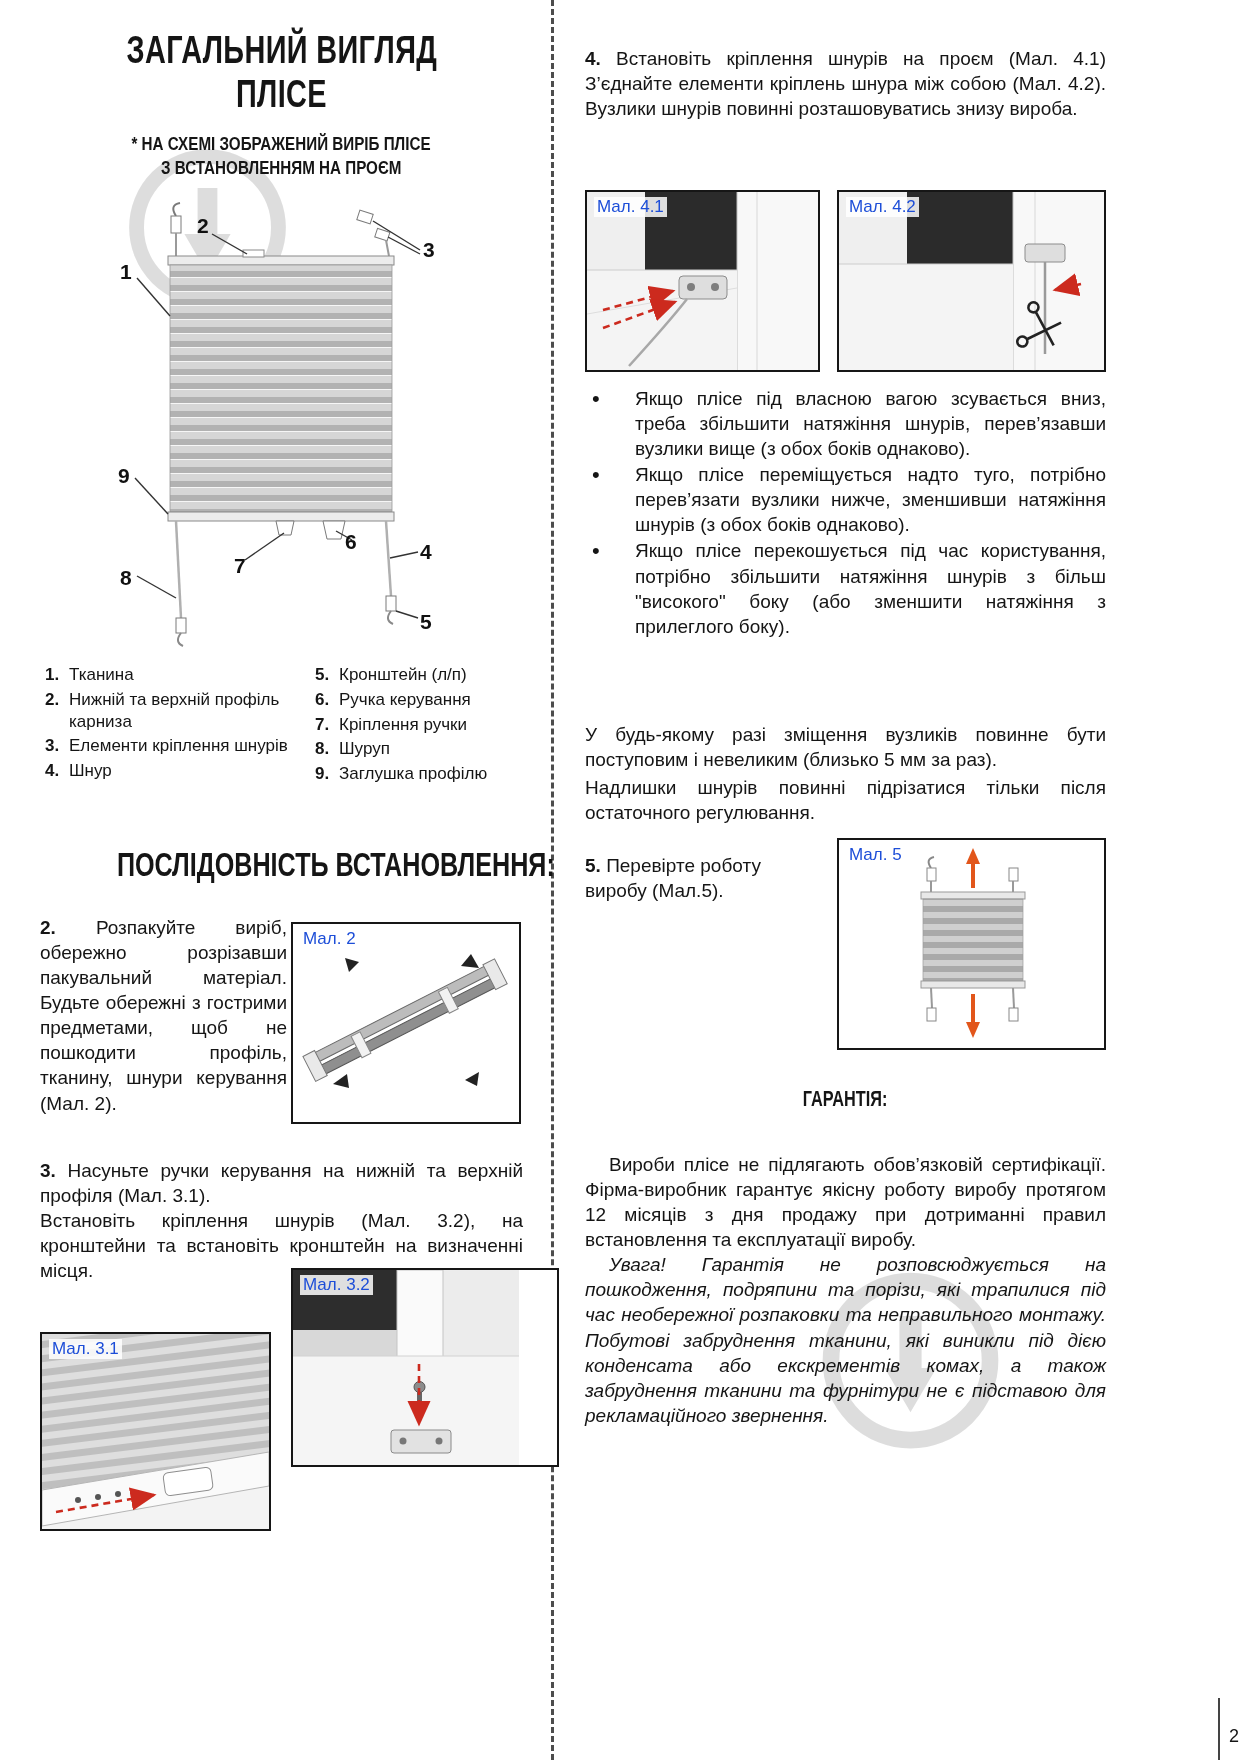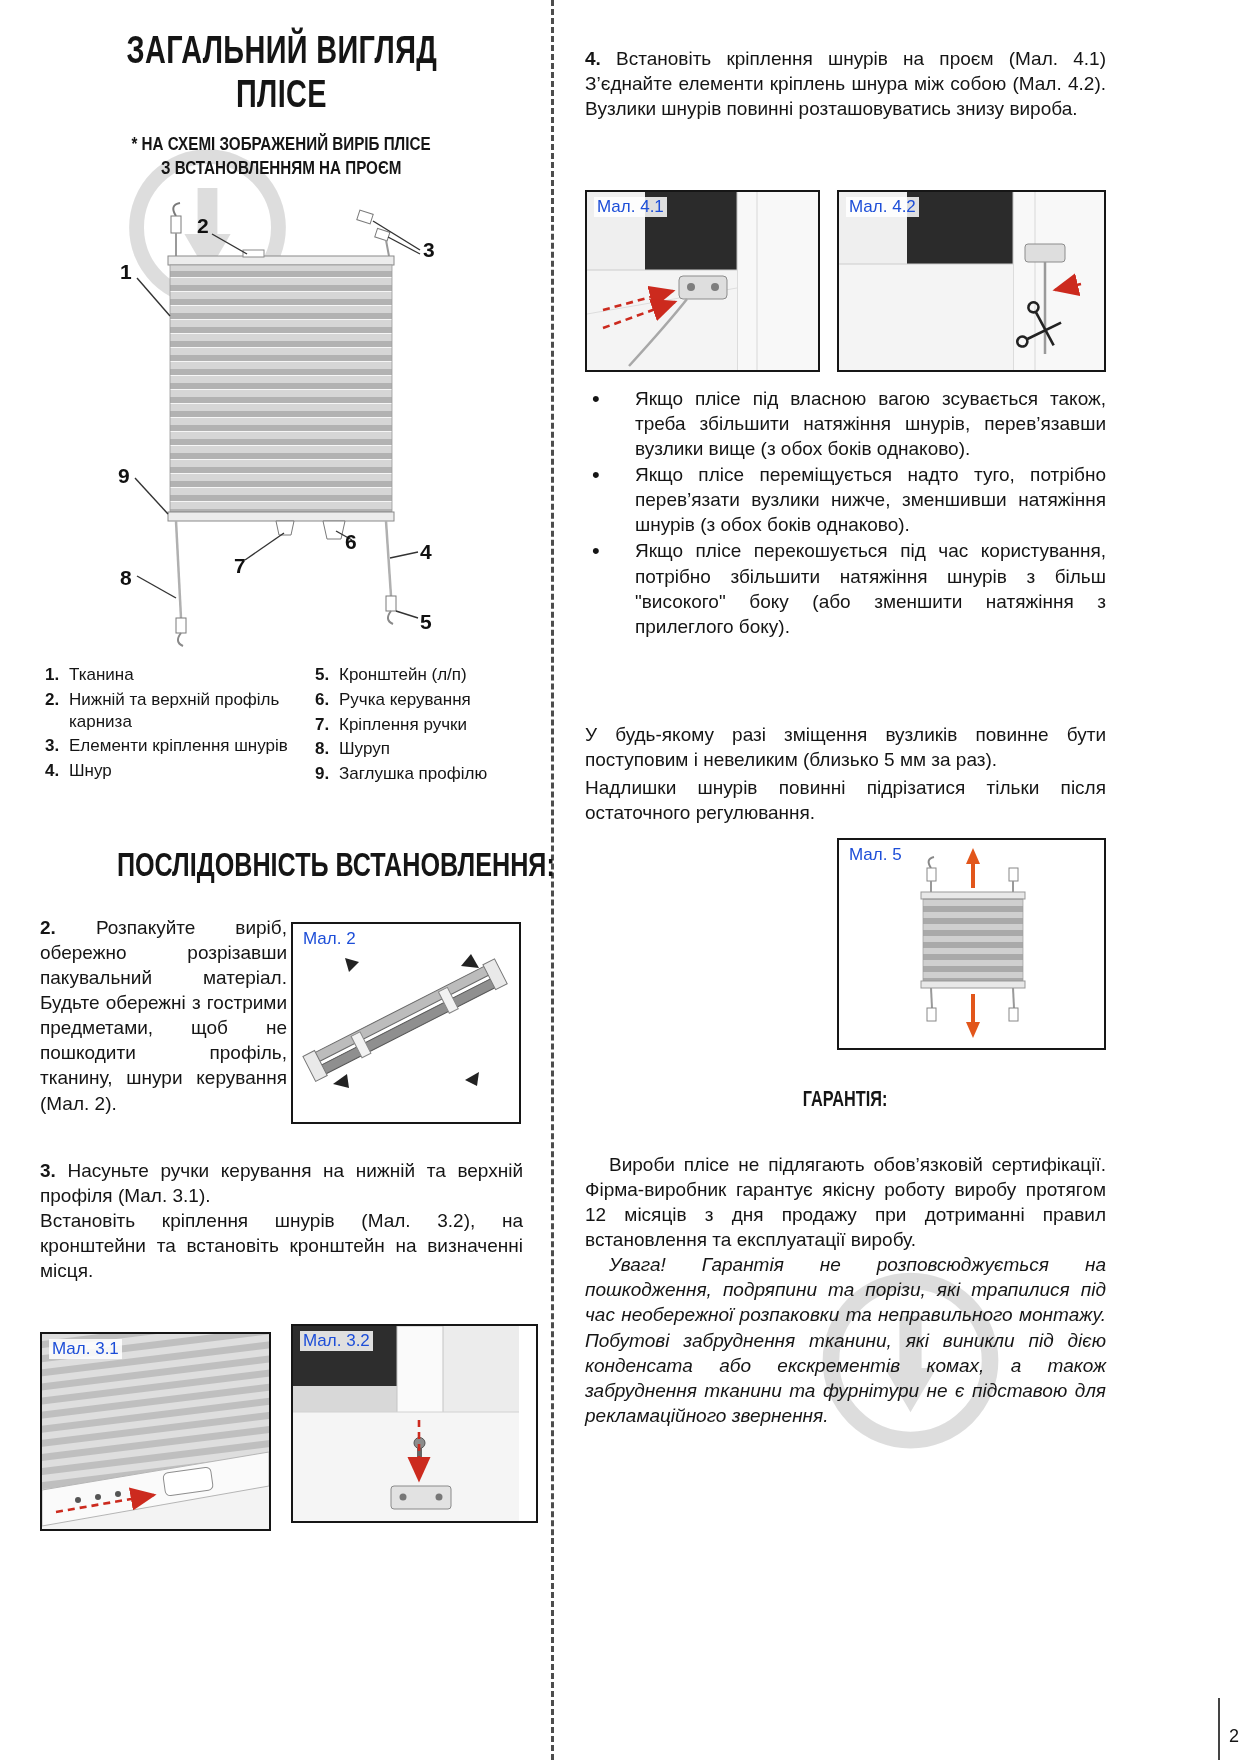--- a/index.html
+++ b/index.html
@@ -212,21 +212,21 @@
       <polygon points="0,156 227,118 227,152 0,192" fill="#fafafa" stroke="#b5b5b5"></polygon>
       <circle cx="36" cy="166" r="3" fill="#555"></circle>
       <circle cx="56" cy="163" r="3" fill="#555"></circle>
       <circle cx="76" cy="160" r="3" fill="#555"></circle>
       <rect x="122" y="136" width="48" height="23" rx="5" fill="#ffffff" stroke="#8e8e8e" transform="rotate(-8 146 147)"></rect>
       <line x1="14" y1="178" x2="112" y2="161" stroke="#cc2a1e" stroke-width="2.6" stroke-dasharray="7 5" marker-end="url(#m31)"></line>
     </svg>
     <span class="fig-label">Мал. 3.1</span>
   </div>
 
-  <div class="fig z1" style="left:291px; top:1324px; width:247px; height:199px;">
+  <div class="fig z1" style="left:291px; top:1268px; width:268px; height:199px;">
     <svg width="226" height="195" viewBox="0 0 226 195">
       <defs>
         <marker id="m32" markerWidth="10" markerHeight="9" refX="9" refY="4.5" orient="auto">
           <path d="M0,0 L10,4.5 L0,9 Z" fill="#cc2a1e"></path>
         </marker>
       </defs>
       <rect width="226" height="195" fill="#ececec"></rect>
       <rect x="0" y="0" width="104" height="60" fill="#2d2d2d"></rect>
       <rect x="0" y="60" width="104" height="26" fill="#d8d8d8"></rect>
       <rect x="104" y="0" width="46" height="195" fill="#fafafa" stroke="#c4c4c4"></rect>
@@ -294,37 +294,40 @@
         <circle cx="-18" cy="18" r="5"></circle>
         <circle cx="-18" cy="-18" r="5"></circle>
       </g>
     </svg>
     <span class="fig-label">Мал. 4.2</span>
   </div>
 
   <div class="abs body z1" style="left:585px; top:386px; width:521px;">
     <div class="bullet-row">
       <span class="bdot">•</span>
-      <div>Якщо плісе під власною вагою зсувається також, треба збільшити натяжіння шнурів, перев’язавши вузлики вище (з обох боків однаково).</div>
+      <div>Якщо плісе під власною вагою зсувається вниз, треба збільшити натяжіння шнурів, перев’язавши вузлики вище (з обох боків однаково).</div>
     </div>
     <div class="bullet-row">
       <span class="bdot">•</span>
       <div>Якщо плісе переміщується надто туго, потрібно перев’язати вузлики нижче, зменшивши натяжіння шнурів (з обох боків однаково).</div>
     </div>
     <div class="bullet-row">
       <span class="bdot">•</span>
       <div>Якщо плісе перекошується під час користування, потрібно збільшити натяжіння шнурів з більш "високого" боку (або зменшити натяжіння з прилеглого боку).</div>
     </div>
   </div>
 
   <div class="abs body z1" style="left:585px; top:722px; width:521px;">
     <div>У будь-якому разі зміщення вузликів повинне бути поступовим і невеликим (близько 5 мм за раз).</div>
     <div style="margin-top:3px;">Надлишки шнурів повинні підрізатися тільки після остаточного регулювання.</div>
   </div>
 
+  <div class="abs body z1" style="left:585px; top:853px; width:240px; text-align:left;">
+    <b>5.</b> <span>Перевірте роботу виробу (Мал.5).</span>
+  </div>
 
   <div class="fig z1" style="left:837px; top:838px; width:269px; height:212px;">
     <svg width="265" height="208" viewBox="0 0 265 208">
       <defs>
         <pattern id="p5" width="104" height="12" patternUnits="userSpaceOnUse">
           <rect width="104" height="6" fill="#cfcfcf"></rect>
           <rect y="6" width="104" height="6" fill="#a9a9a9"></rect>
         </pattern>
       </defs>
       <rect width="265" height="208" fill="#ffffff"></rect>

